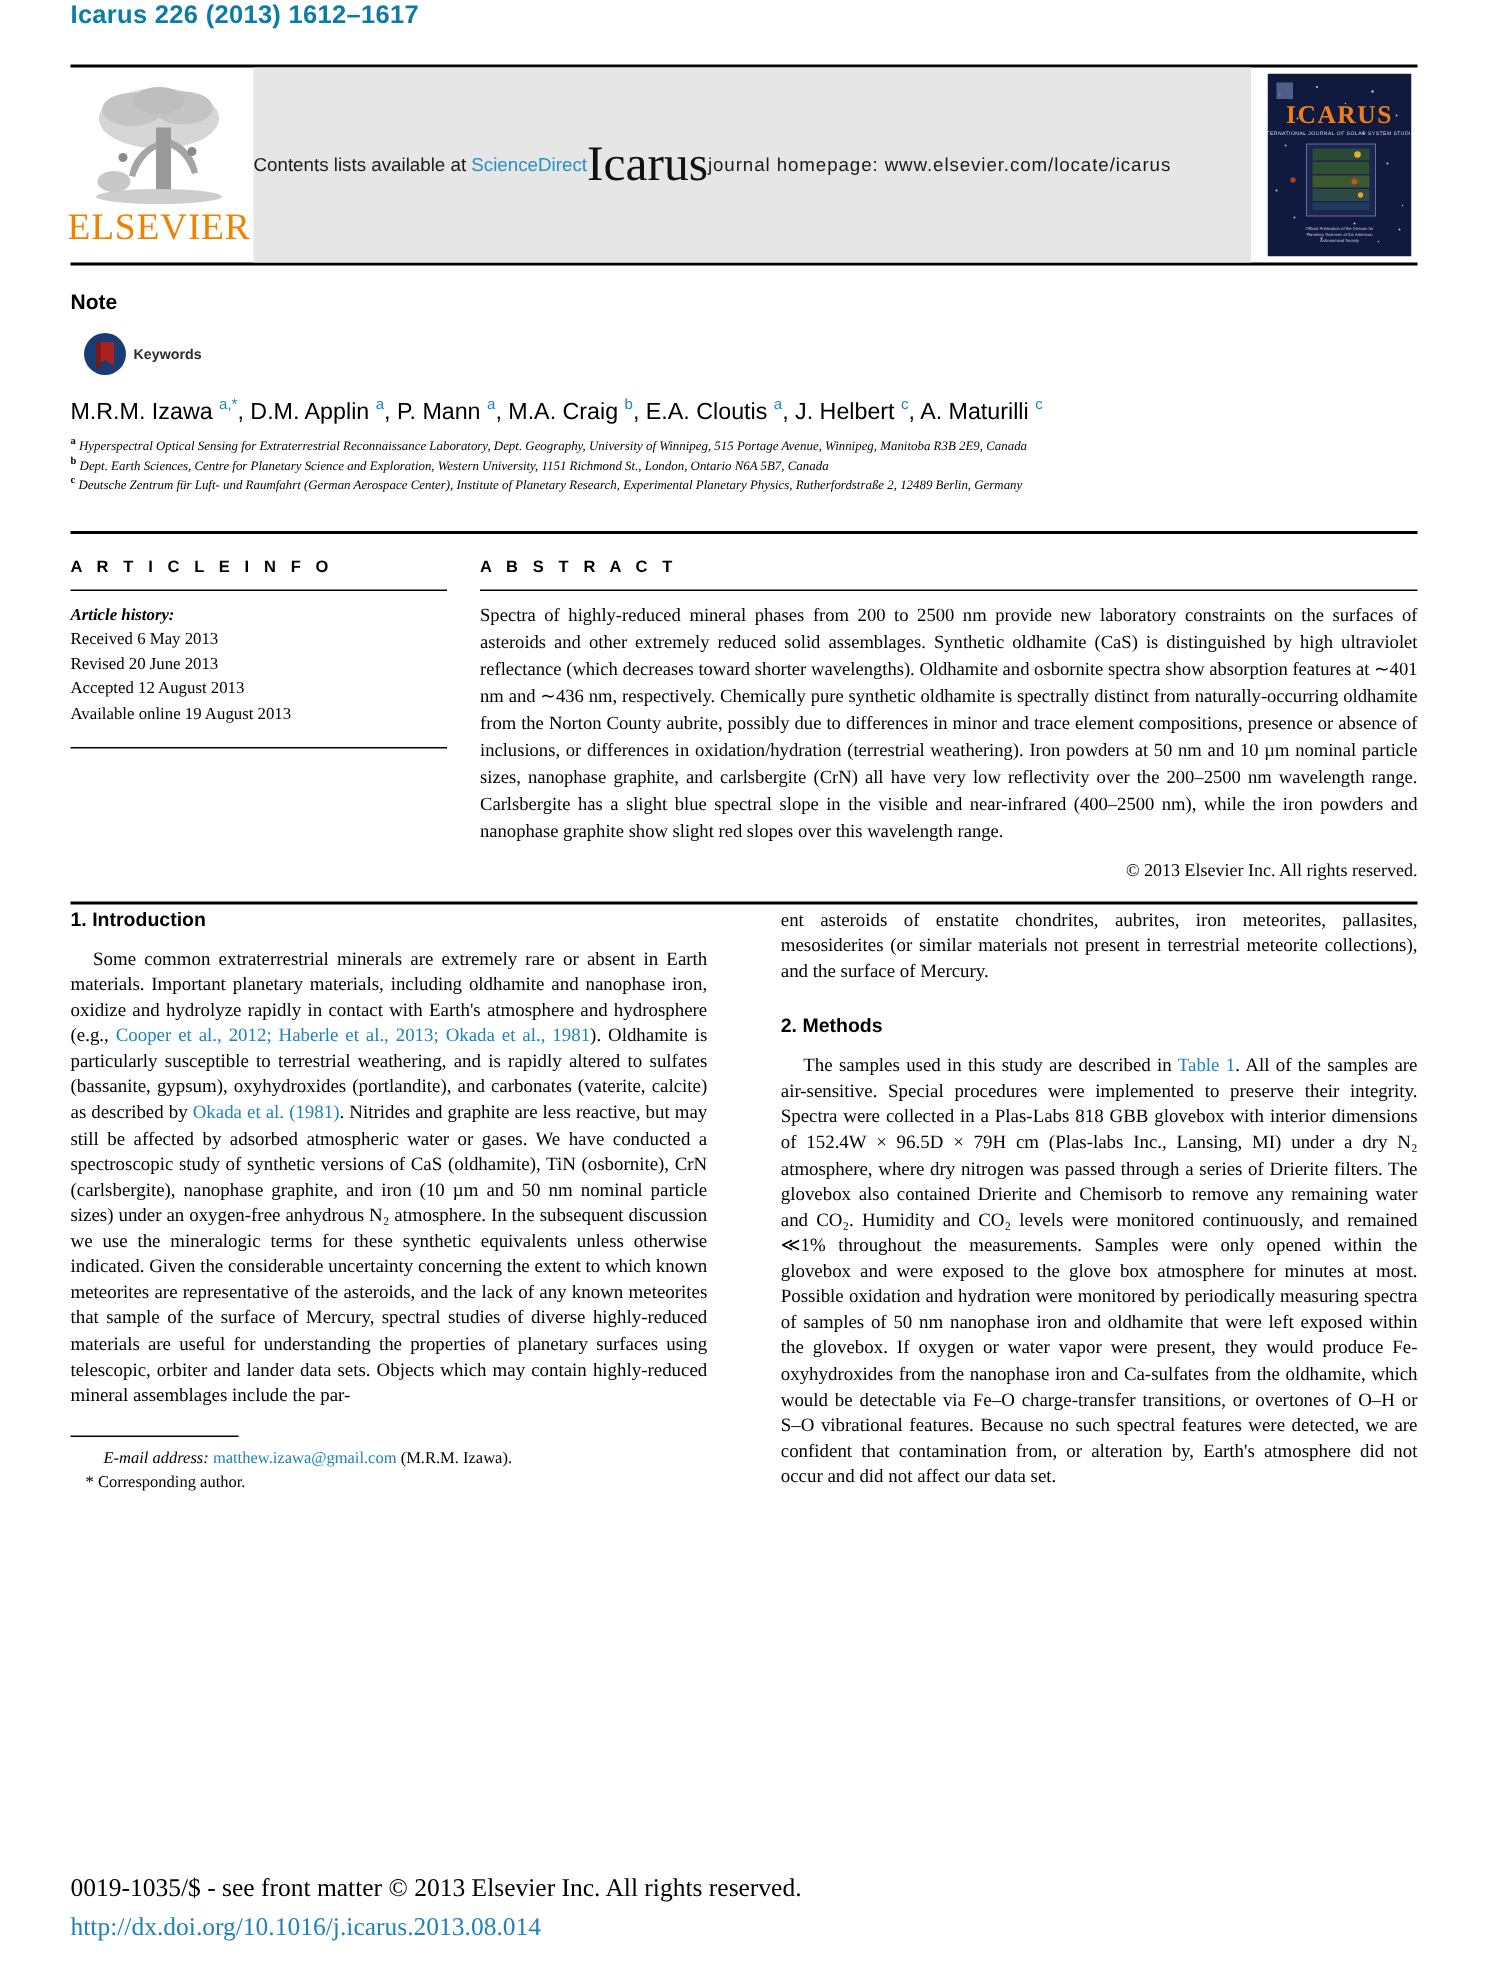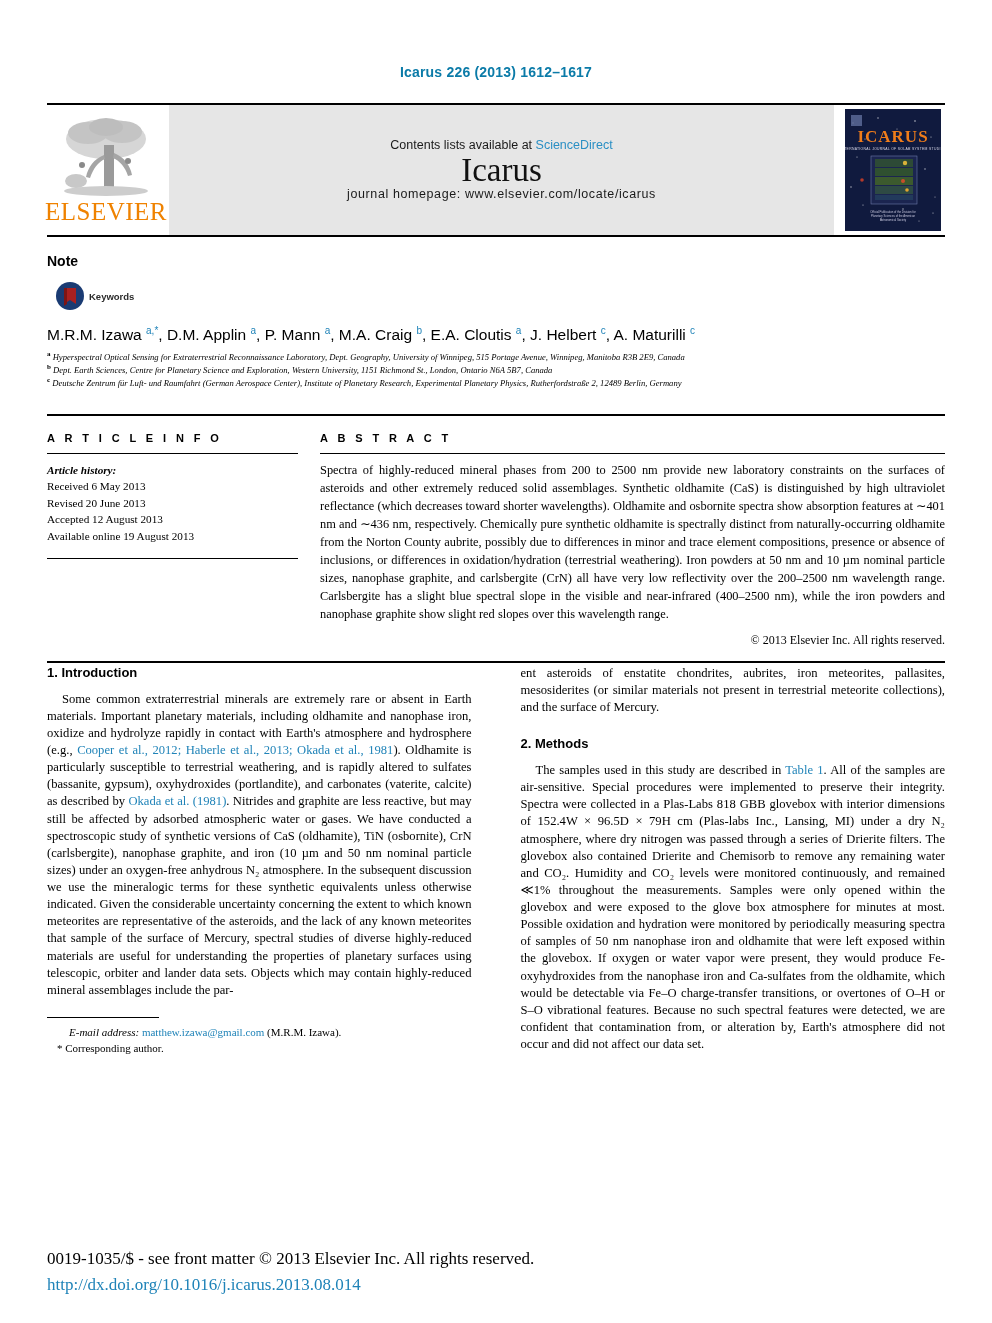--- a/index.html
+++ b/index.html
@@ -19,26 +19,25 @@
   .page {
     position: relative;
     width: 992px;
     height: 1323px;
     box-sizing: border-box;
     padding: 0 47px;
   }
 
   
   .runninghead {
-    text-align: center;
-    font-family: "Liberation Sans", sans-serif;
-    font-size: 14px;
+    text-align: left;
+    font-family: "Liberation Sans", sans-serif;
+    font-size: 17px;
     font-weight: bold;
     color: #0b7ba8;
-    padding-top: 64px;
     letter-spacing: .2px;
   }
 
   
   .masthead {
     margin-top: 23px;
     border-top: 2.4px solid #000;
     border-bottom: 2.4px solid #000;
     height: 130px;
     display: flex;
@@ -60,23 +59,23 @@
     font-size: 25px;
     letter-spacing: .5px;
     color: #ef8200;
     line-height: 1;
     margin-top: -2px;
   }
   .journal-band {
     flex: 1 1 auto;
     background: #e6e6e6;
     display: flex;
-    flex-direction: column;
+    flex-direction: row;
     align-items: center;
-    justify-content: center;
+    justify-content: flex-start;
     padding: 11px 0 12px 0;
     box-sizing: border-box;
     margin-left: 4px;
   }
   .contents-line {
     font-family: "Liberation Sans", sans-serif;
     font-size: 12.5px;
     color: #1a1a1a;
   }
   .contents-line .sd { color: #2a8fc4; }

